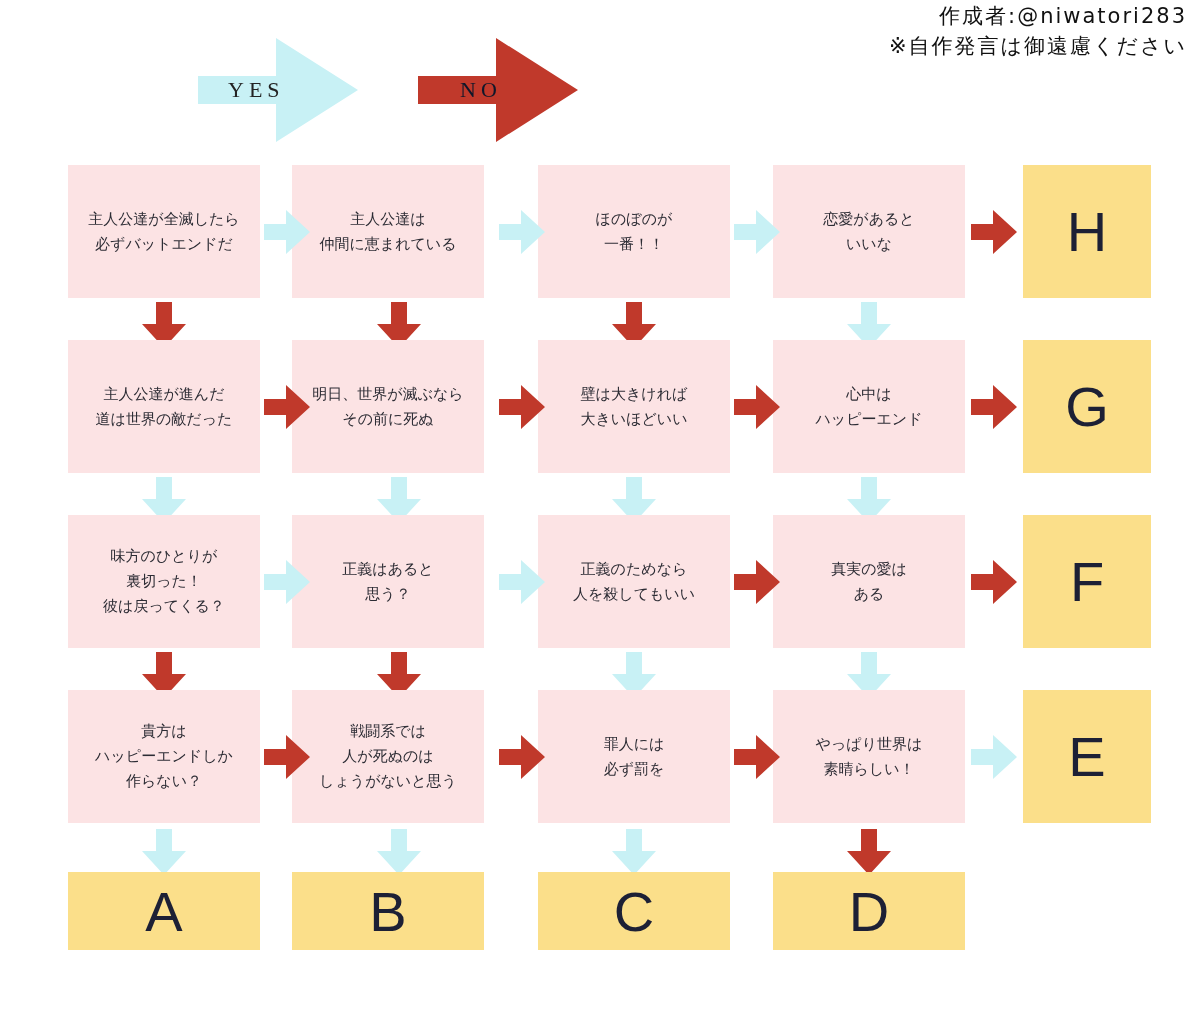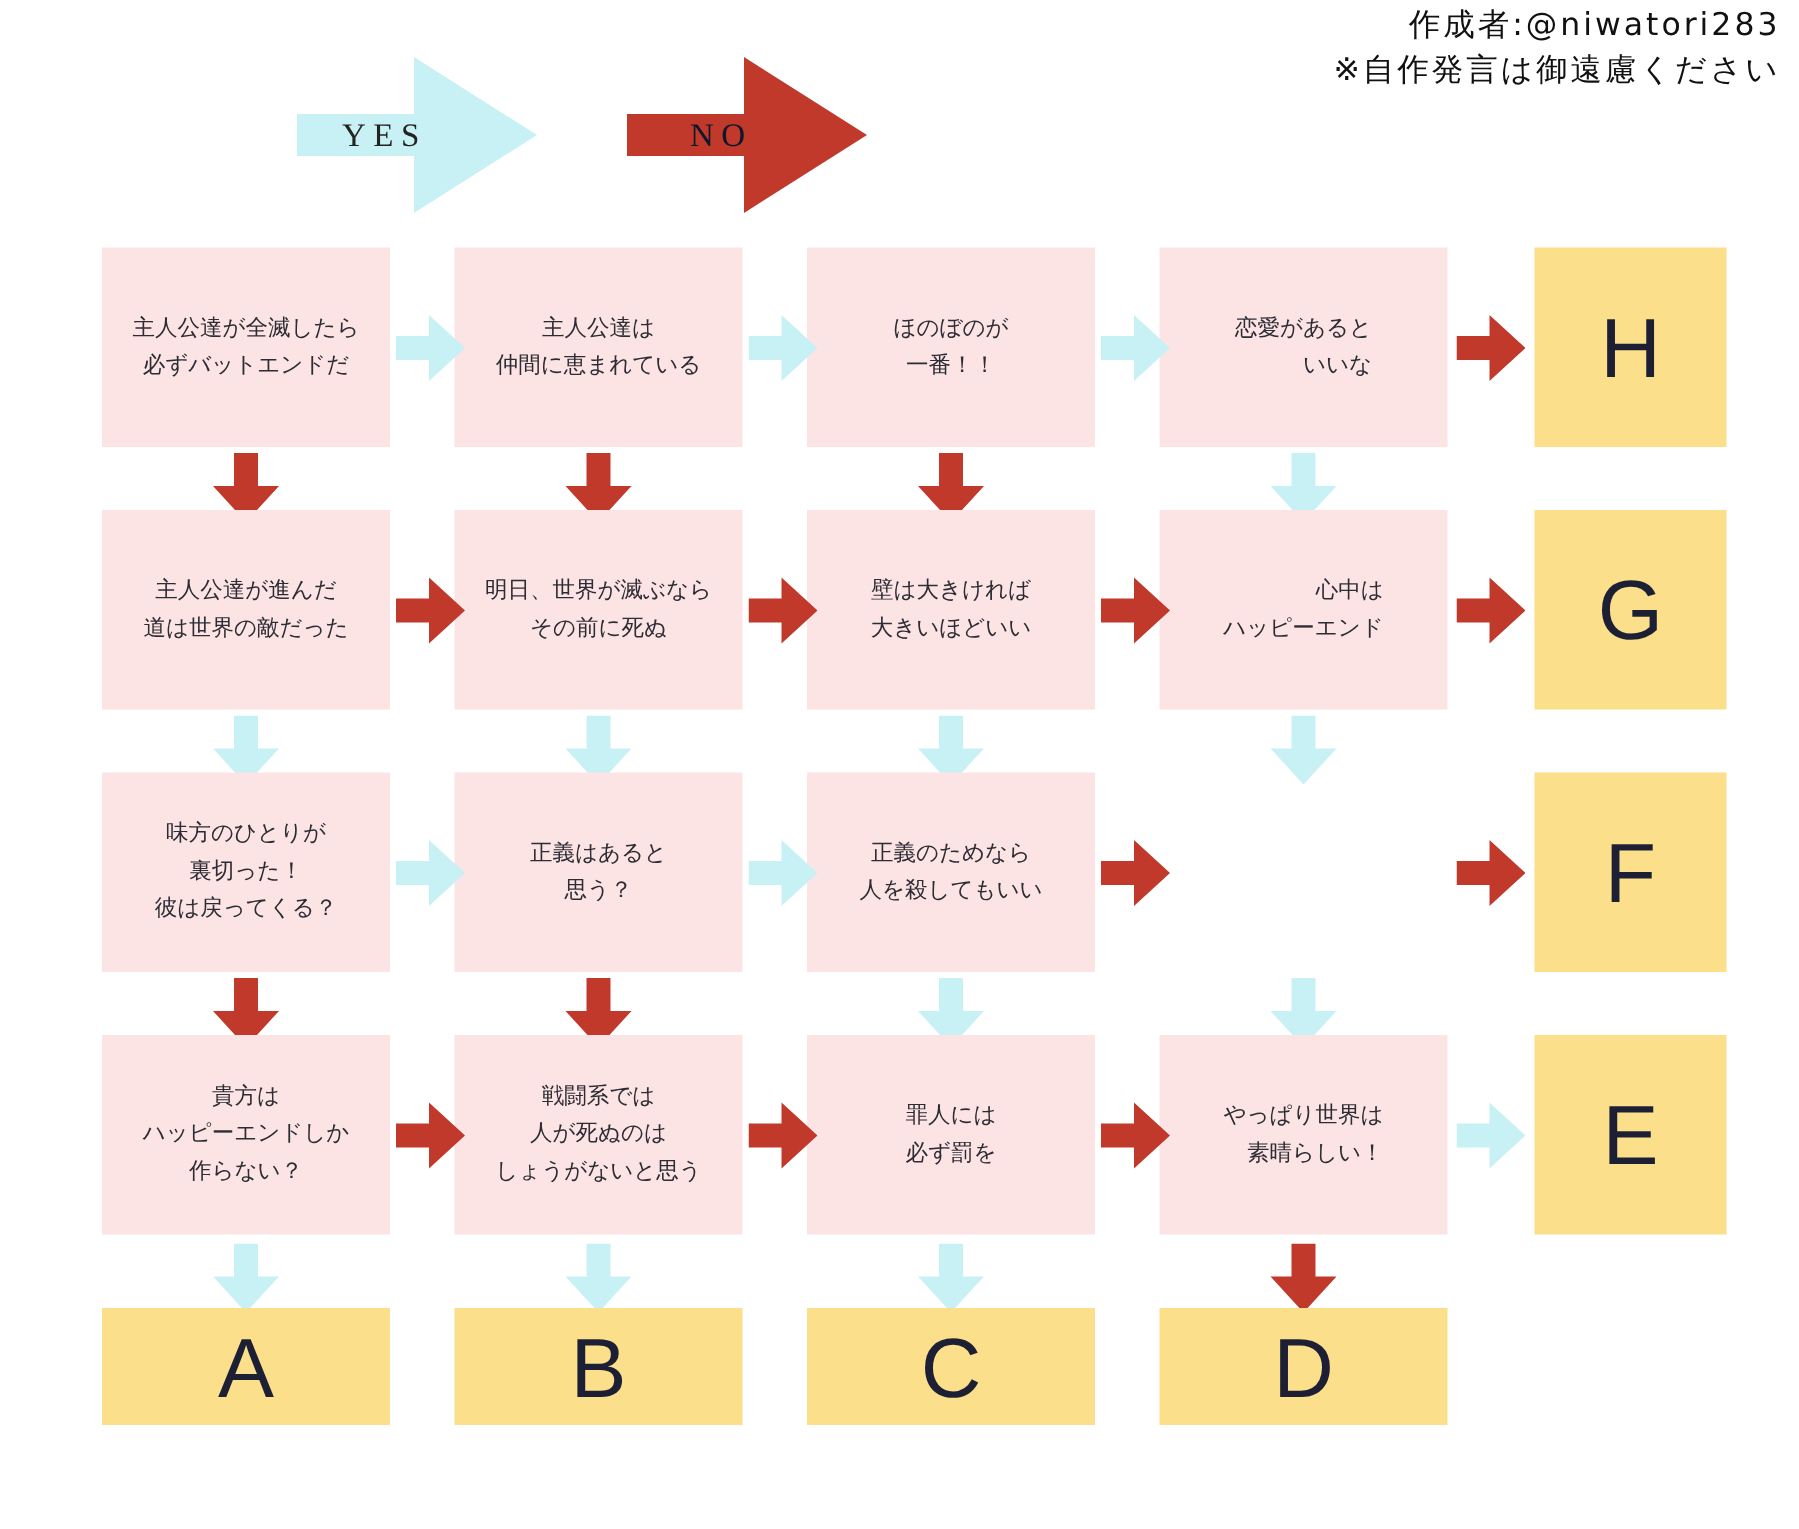--- a/index.html
+++ b/index.html
@@ -111,23 +111,23 @@
     width: 192px;
     height: 78px;
     font-size: 56px;
     font-weight: 400;
     color: #1d2035;
     font-family: "Liberation Sans", sans-serif;
   }
 
   
   .c1 { left: 0; }
-  .c2 { left: 235px; }
+  .c2 { left: 224px; }
   .c3 { left: 470px; }
-  .c4 { left: 705px; text-align: right; }
+  .c4 { left: 705px; }
   .c5 { left: 955px; }
 
   
   .h-arrow {
     position: absolute;
     width: 46px;
     height: 48px;
     top: 43px;
   }
   .h-arrow svg { display: block; width: 100%; height: 100%; }
@@ -279,20 +279,21 @@
       <svg viewBox="0 0 48 46" preserveAspectRatio="none">
         <polygon class="cy" points="16,0 32,0 32,22 46,22 24,46 2,22 16,22"></polygon>
       </svg>
     </div>
   </div>
 
   <div class="row row-r3">
     <div class="cell q-box c1">味方のひとりが<br>裏切った！<br>彼は戻ってくる？</div>
     <div class="cell q-box c2">正義はあると<br>思う？</div>
     <div class="cell q-box c3">正義のためなら<br>人を殺してもいい</div>
+    <div class="cell q-box c4">真実の愛は<br>ある</div>
     <div class="cell r-box c5">F</div>
 
     <div class="h-arrow ha1">
       <svg viewBox="0 0 46 48" preserveAspectRatio="none">
         <polygon class="cy" points="0,16 22,16 22,2 46,24 22,46 22,32 0,32"></polygon>
       </svg>
     </div>
     <div class="h-arrow ha2">
       <svg viewBox="0 0 46 48" preserveAspectRatio="none">
         <polygon class="cy" points="0,16 22,16 22,2 46,24 22,46 22,32 0,32"></polygon>

